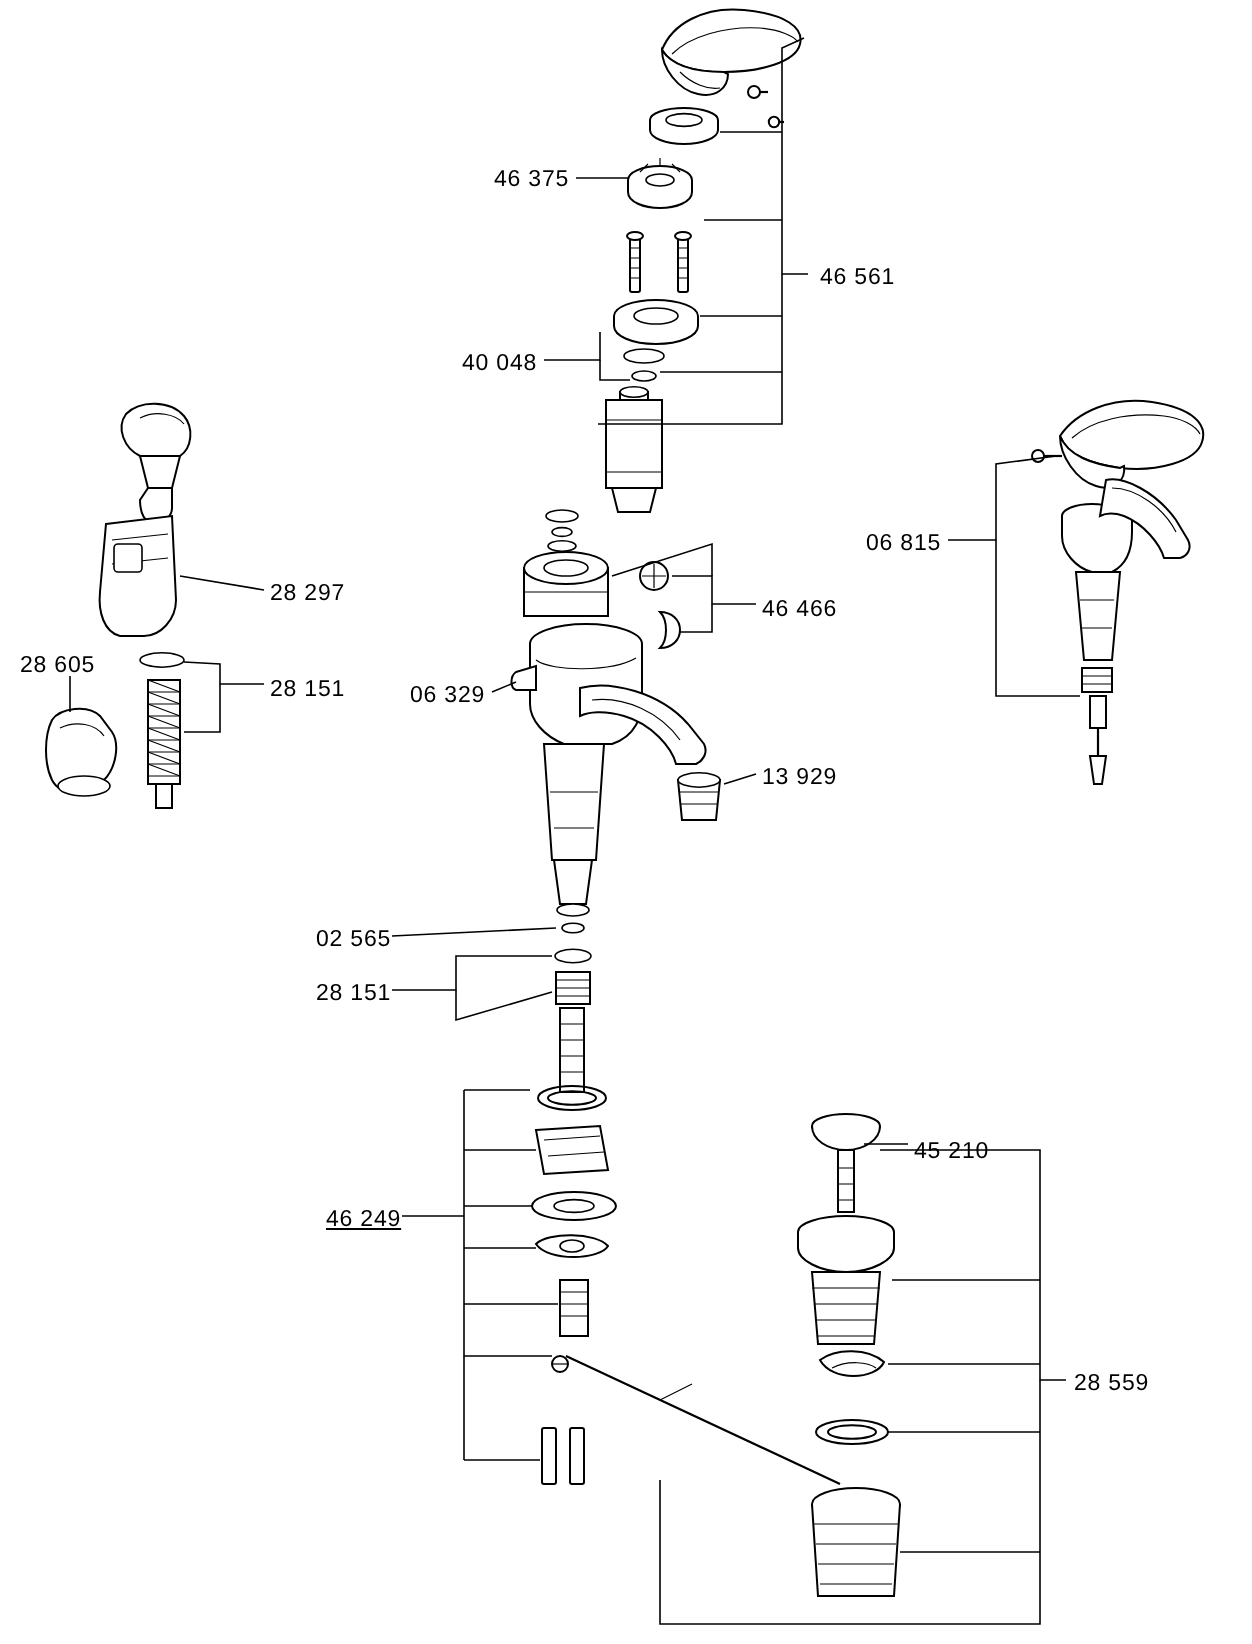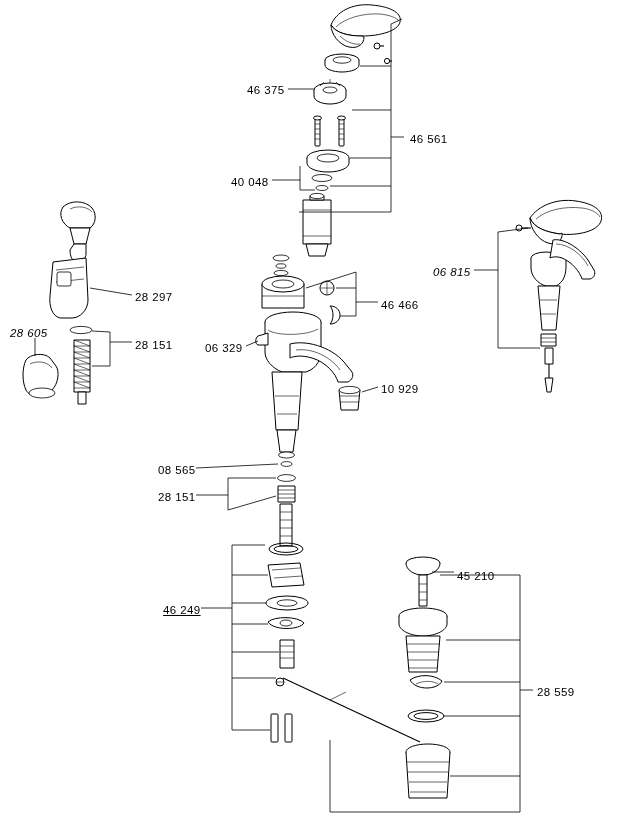--- a/index.html
+++ b/index.html
@@ -268,26 +268,26 @@
     <path class="ln" d="M520 716 L444 716"></path>
     <path class="ln" d="M520 776 L450 776"></path>
     <path class="ln" d="M428 812 L330 812 L330 740"></path>
   </g>
 
 </svg>
 
 <div class="lbl" style="left:247px;top:84px;">46 375</div>
 <div class="lbl" style="left:410px;top:133px;">46 561</div>
 <div class="lbl" style="left:231px;top:176px;">40 048</div>
-<div class="lbl" style="left:433px;top:266px;font-style:italic;">06 815</div>
+<div class="lbl" style="left:433px;top:266px;">06 815</div>
 <div class="lbl" style="left:135px;top:291px;">28 297</div>
 <div class="lbl" style="left:381px;top:299px;">46 466</div>
-<div class="lbl" style="left:10px;top:327px;font-style:italic;">28 605</div>
+<div class="lbl" style="left:10px;top:327px;">28 605</div>
 <div class="lbl" style="left:135px;top:339px;">28 151</div>
 <div class="lbl" style="left:205px;top:342px;">06 329</div>
-<div class="lbl" style="left:381px;top:383px;">10 929</div>
-<div class="lbl" style="left:158px;top:464px;">08 565</div>
+<div class="lbl" style="left:381px;top:383px;">13 929</div>
+<div class="lbl" style="left:158px;top:464px;">02 565</div>
 <div class="lbl" style="left:158px;top:491px;">28 151</div>
 <div class="lbl" style="left:457px;top:570px;">45 210</div>
 <div class="lbl" style="left:163px;top:604px;text-decoration:underline;">46 249</div>
 <div class="lbl" style="left:537px;top:686px;">28 559</div>
 
 </div>
 
 </body></html>

